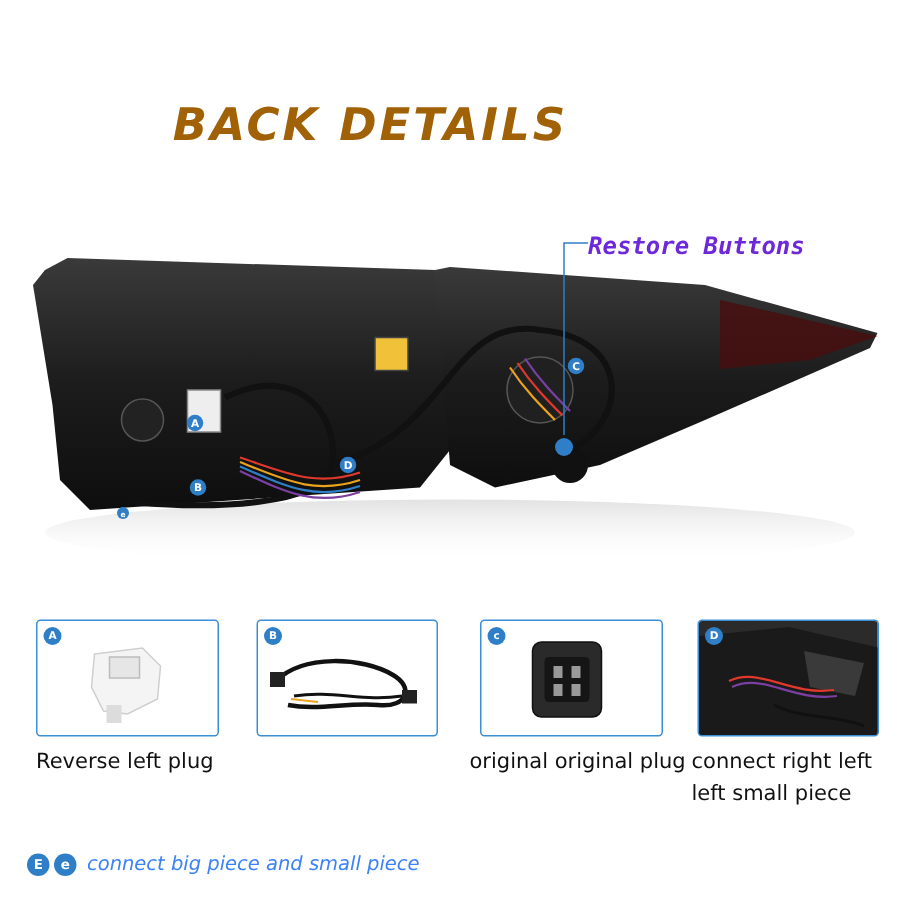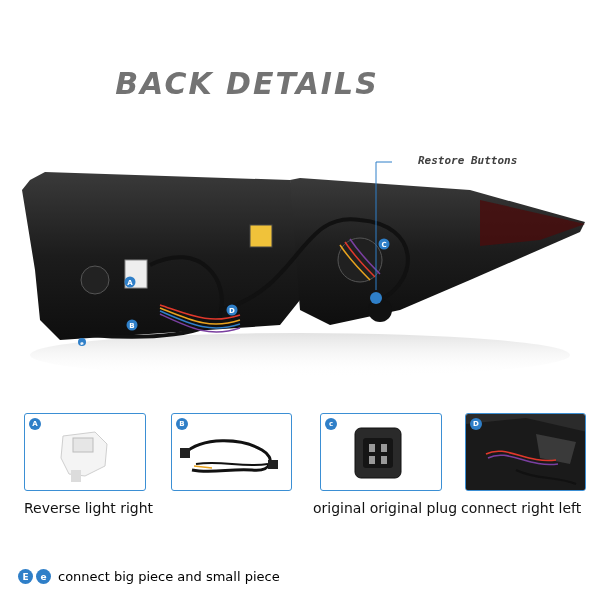--- a/index.html
+++ b/index.html
@@ -2,30 +2,30 @@
 <html><head>
   <meta charset="utf-8">
   <style>
     * { box-sizing: border-box; margin: 0; padding: 0; }
     html, body { width: 610px; height: 610px; background: #ffffff; overflow: hidden; }
     body { position: relative; font-family: "DejaVu Sans", sans-serif; color: #111; }
 
     .title {
       position: absolute; left: 0; top: 66px; width: 494px; text-align: center;
       font-family: "DejaVu Sans", sans-serif; font-weight: bold; font-style: italic;
-      font-size: 30px; letter-spacing: 2px; color: #737373;
+      font-size: 30px; letter-spacing: 2px; color: #a16207;
     }
 
     .hero { position: absolute; left: 0; top: 150px; width: 610px; height: 240px; }
     .hero svg { width: 610px; height: 240px; display: block; }
 
     .callout-label {
       position: absolute; left: 392px; top: 154px;
       font-family: "DejaVu Sans Mono", monospace; font-style: italic; font-weight: bold;
-      font-size: 11px; color: #404040; margin-left: 26px;
+      font-size: 16px; color: #6d28d9;
     }
 
     .card {
       position: absolute; top: 413px; height: 78px;
       border: 1.5px solid #3b8fd4; border-radius: 3px; background: #fff; overflow: hidden;
     }
     .badge {
       position: absolute; left: 4px; top: 4px; width: 12px; height: 12px; border-radius: 50%;
       background: #2f7fc8; color: #fff; font-size: 7px; font-weight: bold;
       display: flex; align-items: center; justify-content: center;
@@ -34,21 +34,21 @@
     .caption {
       position: absolute; top: 498px; font-size: 14px; line-height: 21px; color: #111;
       font-family: "DejaVu Sans", sans-serif;
     }
 
     .footer-note { position: absolute; left: 18px; top: 569px; display: flex; align-items: center; gap: 3px; }
     .footer-badge {
       width: 15px; height: 15px; border-radius: 50%; background: #2f7fc8; color: #fff;
       font-size: 9px; font-weight: bold; display: flex; align-items: center; justify-content: center;
     }
-    .footer-text { font-size: 13px; color: #000000; margin-left: 4px; }
+    .footer-text { font-size: 13px; color: #3b82f6; margin-left: 4px; font-style: italic; }
   </style>
 </head>
 <body>
 
 <div class="title">BACK DETAILS</div>
 
 <div class="hero">
   <svg viewBox="0 0 610 240" xmlns="http://www.w3.org/2000/svg">
     <defs>
       <linearGradient id="bodyG" x1="0" y1="0" x2="0" y2="1">
@@ -108,21 +108,21 @@
 
 <div class="card" style="left:24px; width:122px;">
   <div class="badge">A</div>
   <svg width="122" height="78">
     <path d="M38 22 L70 18 L82 30 L80 52 L60 62 L44 60 L36 44 Z" fill="#f4f4f4" stroke="#cfcfcf"></path>
     <rect x="48" y="24" width="20" height="14" fill="#e6e6e6" stroke="#bcbcbc"></rect>
     <rect x="46" y="56" width="10" height="12" fill="#dcdcdc"></rect>
   </svg>
 </div>
 <div class="caption" style="left:24px; width:140px;">
-  <div>Reverse light right</div>
+  <div>Reverse left plug</div>
 </div>
 
 <div class="card" style="left:171px; width:121px;">
   <div class="badge">B</div>
   <svg width="121" height="78">
     <path d="M12 40 C 30 22, 70 24, 90 36 C 104 44, 100 58, 80 56 C 60 54, 40 60, 20 56" fill="none" stroke="#111" stroke-width="3"></path>
     <path d="M24 50 C 50 46, 70 54, 96 50" fill="none" stroke="#111" stroke-width="2"></path>
     <path d="M22 52 L40 54" stroke="#e9a31e" stroke-width="1.5"></path>
     <rect x="8" y="34" width="10" height="10" fill="#222"></rect>
     <rect x="96" y="46" width="10" height="9" fill="#222"></rect>
@@ -152,19 +152,20 @@
     <rect x="0" y="0" width="121" height="78" fill="#2b2b2b"></rect>
     <path d="M0 10 L60 4 L121 18 L121 78 L0 78 Z" fill="#1a1a1a"></path>
     <path d="M70 20 L110 28 L104 50 L74 44 Z" fill="#3a3a3a"></path>
     <path d="M20 40 C 40 30, 60 50, 90 46" fill="none" stroke="#e0382b" stroke-width="1.5"></path>
     <path d="M22 44 C 42 34, 62 54, 92 50" fill="none" stroke="#7a3fa0" stroke-width="1.5"></path>
     <path d="M50 56 C 70 66, 90 62, 110 70" fill="none" stroke="#111" stroke-width="2"></path>
   </svg>
 </div>
 <div class="caption" style="left:461px; width:145px;">
   <div>connect right left</div>
+  <div>left small piece</div>
 </div>
 
 <div class="footer-note">
   <div class="footer-badge">E</div>
   <div class="footer-badge">e</div>
   <div class="footer-text">connect big piece and small piece</div>
 </div>
 
 </body></html>

